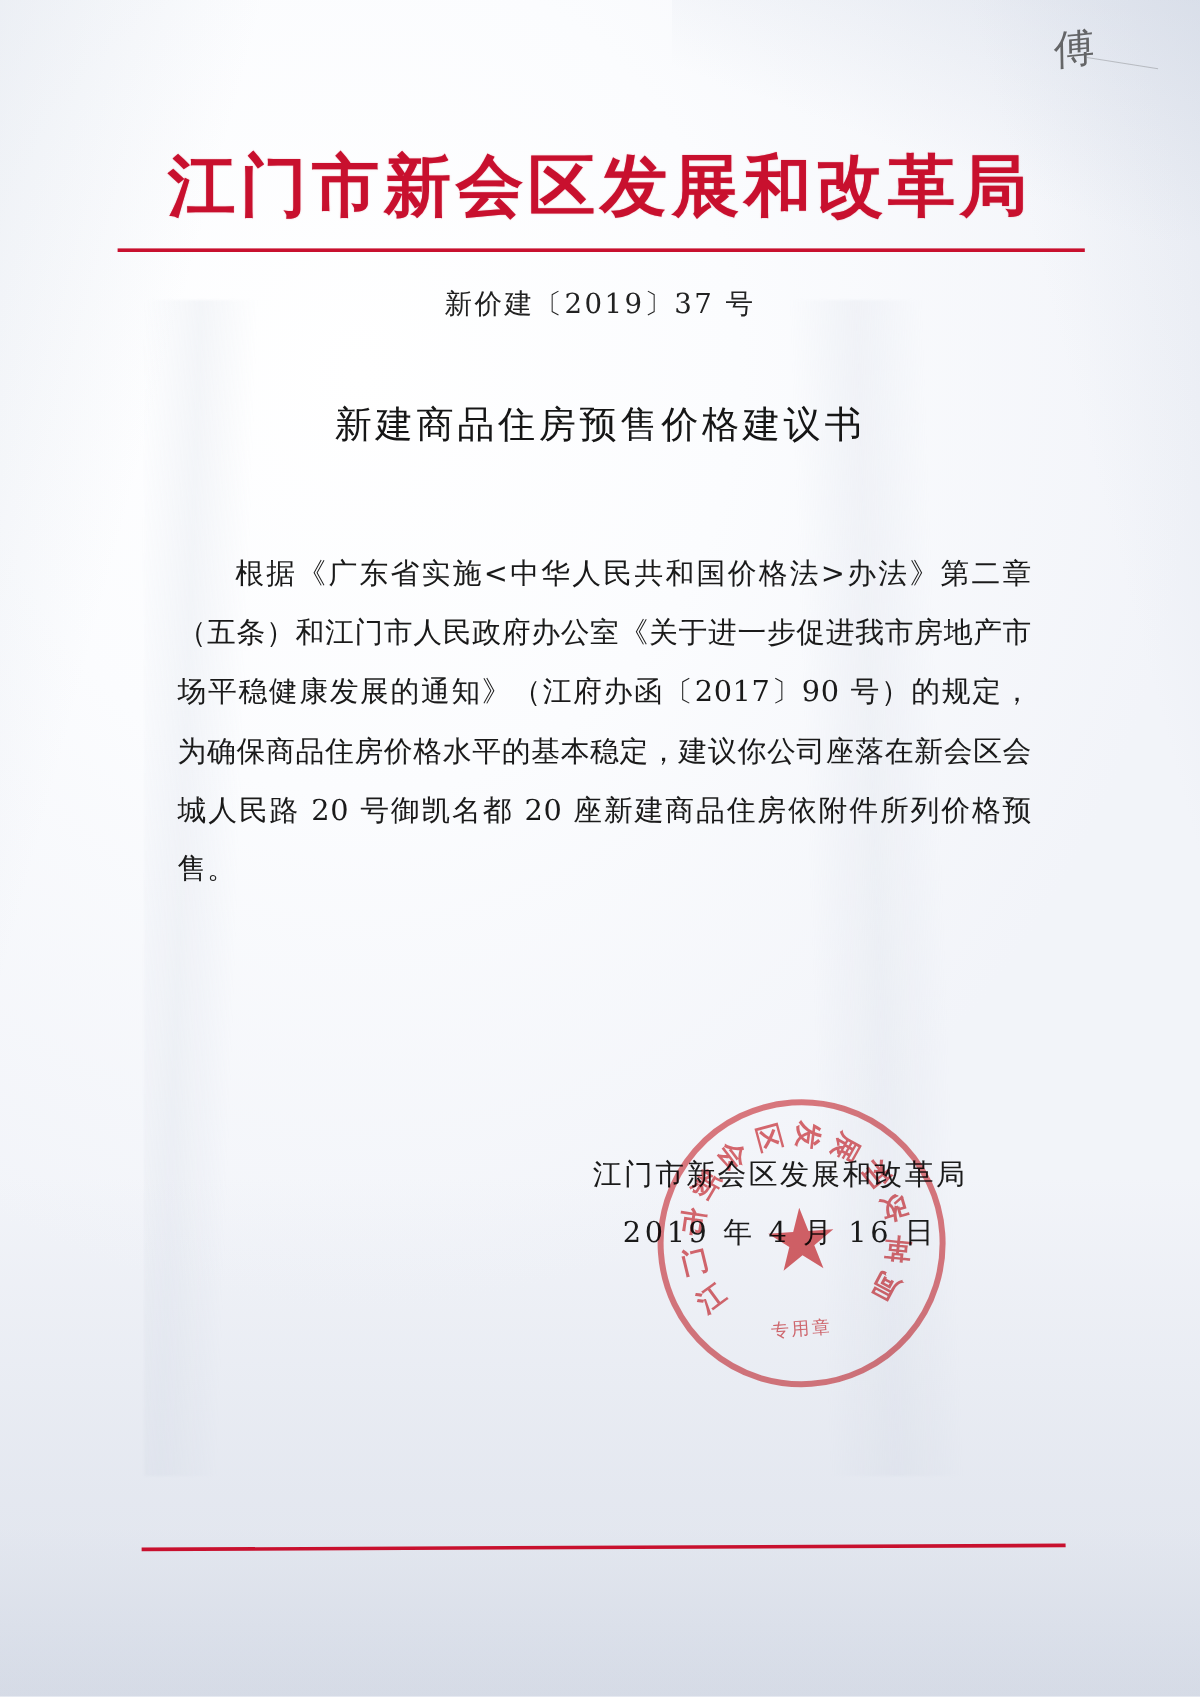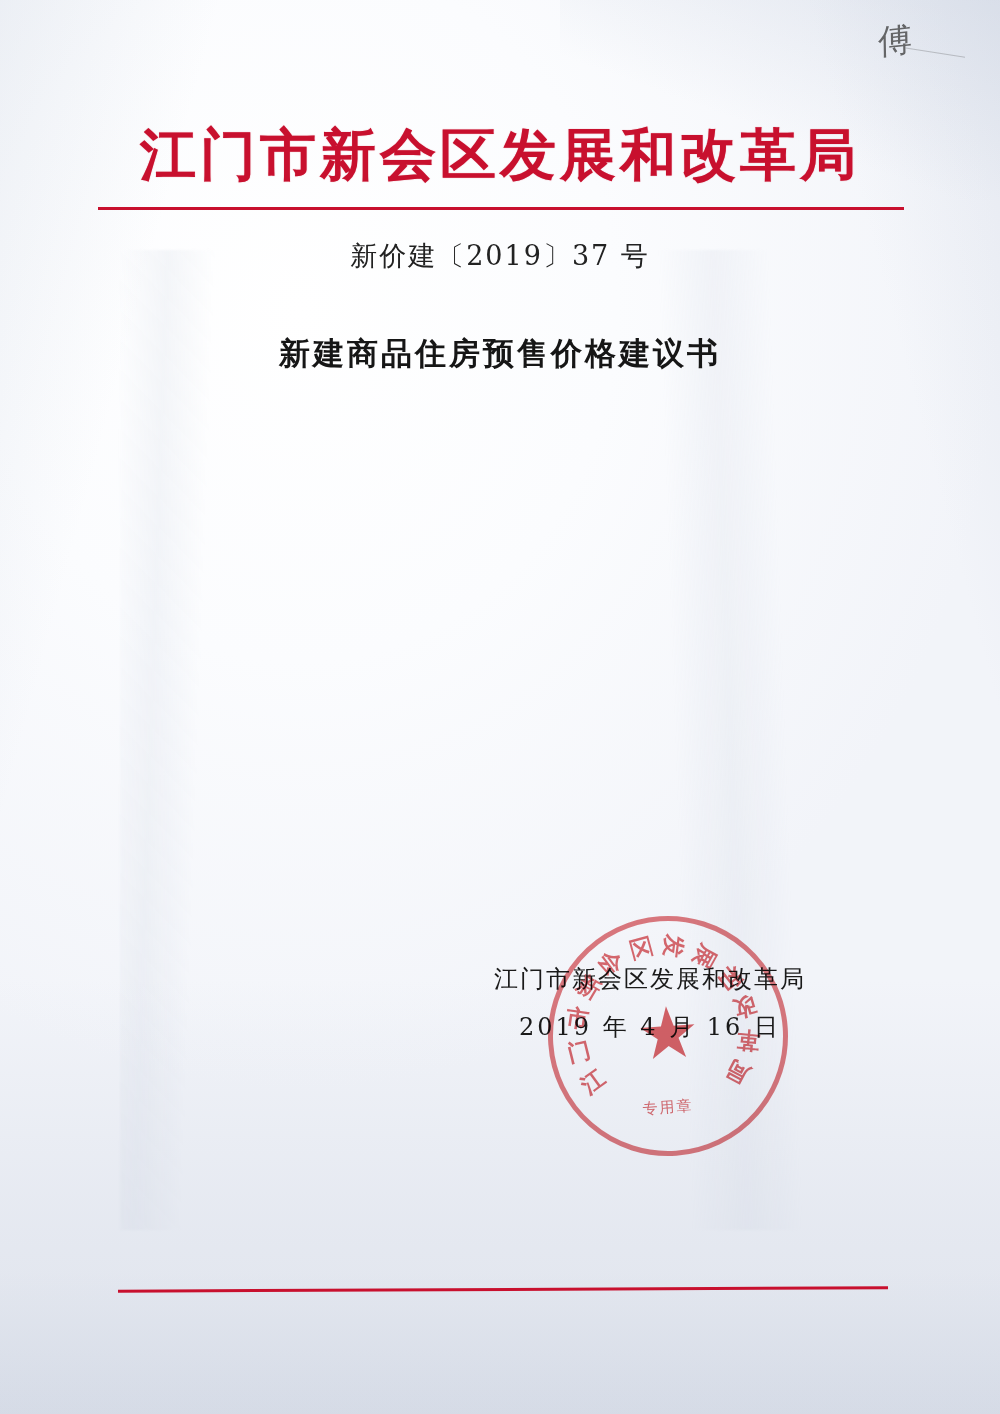--- a/index.html
+++ b/index.html
@@ -80,32 +80,32 @@
     width: 770px; height: 3px;
     background: #c8102e;
     transform: rotate(-0.25deg);
   }
 
   .doc-number {
     position: absolute;
     left: 0; top: 238px;
     width: 1000px;
     text-align: center;
-    font-size: 27px;
+    font-size: 23px;
     letter-spacing: 2px;
     color: #222;
   }
 
   .doc-title {
     position: absolute;
     left: 0; top: 333px;
     width: 1000px;
     text-align: center;
     font-size: 31px;
-    font-weight: 700;
+    font-weight: 400;
     letter-spacing: 3px;
     color: #161616;
   }
 
   
   .body-block {
     position: absolute;
     left: 148px; top: 448px;
     width: 712px;
     color: #1a1a1a;
@@ -232,20 +232,21 @@
   <div class="letterhead">
     <div class="title">江门市新会区发展和改革局</div>
   </div>
   <div class="rule-top"></div>
 
   <div class="doc-number">新价建〔2019〕37 号</div>
 
   <div class="doc-title">新建商品住房预售价格建议书</div>
 
   <div class="body-block">
+    <div class="para">根据《广东省实施&lt;中华人民共和国价格法&gt;办法》第二章（五条）和江门市人民政府办公室《关于进一步促进我市房地产市场平稳健康发展的通知》（江府办函〔2017〕90 号）的规定，为确保商品住房价格水平的基本稳定，建议你公司座落在新会区会城人民路 20 号御凯名都 20 座新建商品住房依附件所列价格预售。</div>
   </div>
 
   <div class="sign">
     <div class="org">江门市新会区发展和改革局</div>
     <div class="date">2019 年 4 月 16 日</div>
   </div>
 
   <div class="seal">
     <div class="ring-text" id="seal-ring">
         <span style="transform: rotate(-122deg) translate(0px, -86px) rotate(90deg) translate(-50%, -50%);">江</span>

